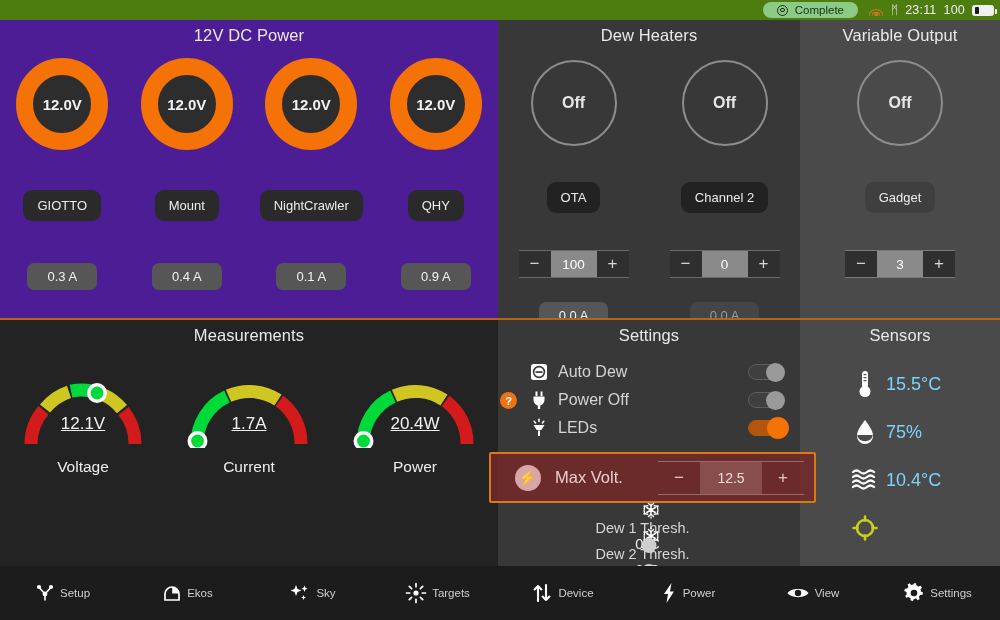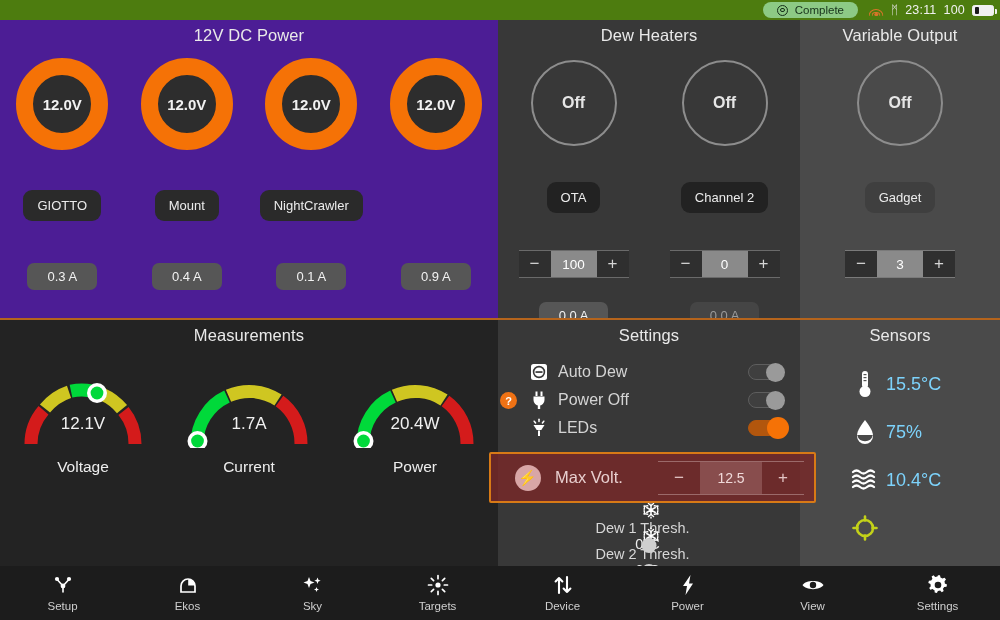--- a/index.html
+++ b/index.html
@@ -108,21 +108,21 @@
   }
   .stepper.var-st { background:#2f2f2f; border-color:#7a7a7a; }
 
   
   .gauges { position:absolute; top:58px; left:0; width:498px; display:flex; }
   .gcell { width:166px; display:flex; flex-direction:column; align-items:center; }
   .gauge { position:relative; width:128px; height:66px; }
   .gauge svg { position:absolute; left:0; top:0; }
   .gval {
     position:absolute; left:0; right:0; top:36px; text-align:center;
-    font-size:17px; color:#f0f0f0;
+    font-size:17px; color:#f0f0f0;text-decoration:underline;
   }
   .glabel { margin-top:14px; font-size:15.5px; color:#ededed; }
 
   
   .set-list { position:absolute; left:0; top:38px; width:302px; }
   .set-row {
     display:flex; align-items:center; height:28px; padding-left:22px; gap:0;
     position:relative;
   }
   .set-ico { width:38px; display:flex; align-items:center; justify-content:center; }
@@ -192,21 +192,21 @@
   .sens-row { display:flex; align-items:center; height:48px; padding-left:44px; }
   .sens-ico { width:42px; display:flex; align-items:center; justify-content:center; }
   .sens-val { font-size:18px; color:#7dd3fc; }
 
   
   #nav {
     position:absolute; left:0; bottom:0; width:1000px; height:54px;
     background:#1c1c1c; display:flex;
   }
   .nav-item {
-    flex:1; display:flex; flex-direction:column; align-items:center;
+    flex:1; display:flex; flex-direction:row; align-items:center;
     justify-content:center; gap:5px;
   }
   .nav-item .nlabel { font-size:11.5px; color:#cfcfcf; }
   .nav-ico { height:20px; display:flex; align-items:center; justify-content:center; }
 </style>
 </head>
 <body>
 
 <div id="app">
 
@@ -254,20 +254,23 @@
     </div>
     <div class="dc-row" style="top:170px;">
       <div class="dc-cell">
           <div class="pill">GIOTTO</div>
         </div>
       <div class="dc-cell">
           <div class="pill">Mount</div>
         </div>
       <div class="dc-cell">
           <div class="pill">NightCrawler</div>
+        </div>
+      <div class="dc-cell">
+          <div class="pill">QHY</div>
         </div>
     </div>
     <div class="dc-row" style="top:243px;">
       <div class="dc-cell">
           <div class="amp">0.3 A</div>
         </div>
       <div class="dc-cell">
           <div class="amp">0.4 A</div>
         </div>
       <div class="dc-cell">

